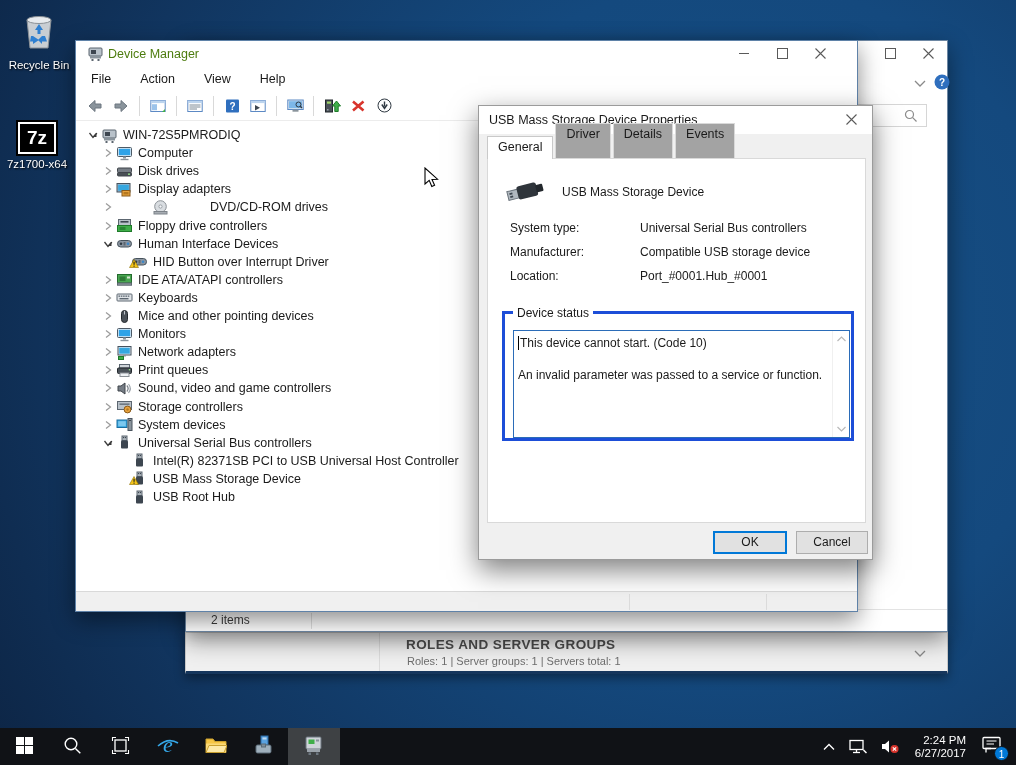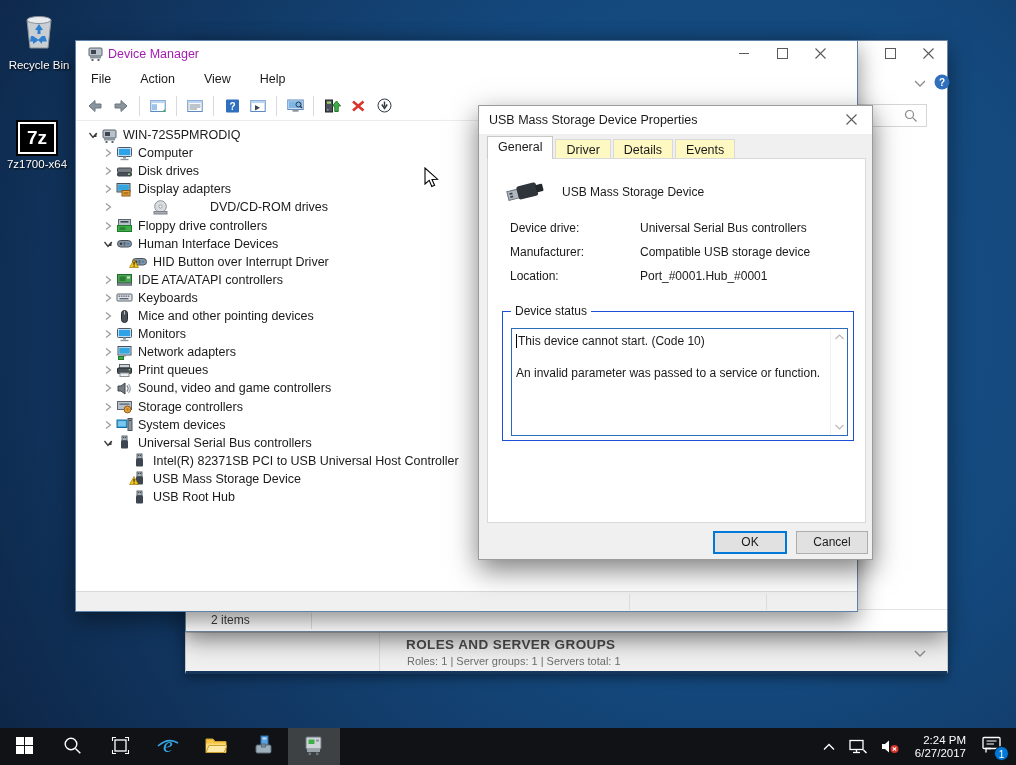--- a/index.html
+++ b/index.html
@@ -32,21 +32,21 @@
   #server-manager { left:185px; top:632px; width:763px; height:42px; background:#f0f0f0; z-index:2;
     border:1px solid #c9c9c9; border-bottom:3px solid #16365c; box-shadow:0 4px 10px rgba(0,0,0,.4); }
   #sm-divider { position:absolute; left:193px; top:0; height:100%; border-left:1px solid #dcdcdc; }
   #sm-head { position:absolute; left:220px; top:4px; font-size:13.5px; font-weight:bold; color:#4d4d4d; letter-spacing:.4px; }
   #sm-stats { position:absolute; left:221px; top:22px; font-size:11px; color:#6e6e6e; }
   #sm-chevron { position:absolute; left:728px; top:14px; color:#9a9a9a; }
 
   
   #device-manager { left:75px; top:40px; width:783px; height:572px; z-index:4; border:1px solid #5f82a8; }
   #dm-titlebar { position:absolute; left:0; top:0; width:100%; height:26px; background:#fff; }
-  #dm-title { position:absolute; left:32px; top:6px; font-size:12.5px; color:#a21caf; }
+  #dm-title { position:absolute; left:32px; top:6px; font-size:12.5px; color:#4d7c0f; }
   #dm-app-icon { position:absolute; left:11px; top:5px; }
   #dm-controls { position:absolute; right:18px; top:0; display:flex; }
   #dm-menubar { position:absolute; left:4px; top:26px; height:24px; display:flex; align-items:center;text-align:center; }
   .menu-item { padding:3px 11px; margin-right:7px; font-size:12.5px; }
   #dm-toolbar { position:absolute; left:0; top:50px; width:100%; height:30px; display:flex; align-items:center;
     padding-left:6px; border-bottom:1px solid #ececec; }
   .tb-btn { width:24px; height:24px; display:inline-flex; align-items:center; justify-content:center; margin:0 1px; }
   .tb-sep { height:20px; border-left:1px solid #d9d9d9; margin:0 5px; }
   #dm-tree { position:absolute; left:0; top:81px; width:100%; height:471px; background:#fff; overflow:hidden; }
   .tree-row { position:absolute; height:18px; display:flex; align-items:center; white-space:nowrap; font-size:12.5px; }
@@ -56,28 +56,28 @@
   #dm-statusbar { position:absolute; left:0; bottom:0; width:100%; height:20px; background:#f0f0f0; border-top:1px solid #d9d9d9; }
   #dm-statusbar i { position:absolute; top:2px; height:16px; border-left:1px solid #dcdcdc; }
 
   
   #dialog { left:478px; top:105px; width:395px; height:455px; background:#f0f0f0; border:1px solid #9b9b9b;
     box-shadow:0 10px 26px rgba(0,0,0,.5); z-index:5;padding-left:40px; }
   #dlg-titlebar { position:absolute; left:0; top:0; width:100%; height:28px; background:#fff; }
   #dlg-title { position:absolute; left:10px; top:7px; font-size:12.5px; }
   #dlg-close { position:absolute; right:4px; top:2px; width:34px; height:23px; display:flex; align-items:center; justify-content:center; }
   #dlg-tabs { position:absolute; left:8px; top:30px; display:flex; align-items:flex-end; height:23px; }
-  .tab { padding:3px 10px 3px; font-size:12.5px; background:#fef9c3; border:1px solid #d9d9d9; border-bottom:none; margin-right:2px; height:20px; }
+  .tab { padding:3px 10px 3px; font-size:12.5px; background:#a3a3a3; border:1px solid #d9d9d9; border-bottom:none; margin-right:2px; height:36px; }
   .tab.active { background:#fff; height:23px; position:relative; z-index:2; border-color:#c9c9c9; }
   #dlg-page { position:absolute; left:8px; top:52px; width:379px; height:365px; background:#fff; border:1px solid #d9d9d9; }
   #dlg-devicon { position:absolute; left:16px; top:16px; }
   #dlg-devname { position:absolute; left:74px; top:26px; }
   .fld-row { position:absolute; left:22px; width:340px; }
   .fld-label { display:inline-block; width:130px; color:#1a1a1a; }
-  #dlg-group { position:absolute; left:14px; top:152px; width:352px; height:130px; border:1px solid #1d4ed8; }
+  #dlg-group { position:absolute; left:14px; top:152px; width:352px; height:130px; border:3px solid #1d4ed8; }
   #dlg-group-label { position:absolute; left:8px; top:-8px; background:#fff; padding:0 4px; }
   #dlg-status { position:absolute; left:8px; top:16px; width:337px; height:108px; background:#fff; border:1px solid #2b6cb8; }
   #dlg-status-text { position:absolute; left:4px; top:4px; right:22px; line-height:16px; }
   #dlg-status-text .caret { border-left:1px solid #000; margin-right:1px; }
   #dlg-scroll { position:absolute; right:0; top:0; width:17px; height:100%; border-left:1px solid #f0f0f0; }
   #dlg-scroll .sarr { position:absolute; left:0; width:16px; height:16px; display:flex; align-items:center; justify-content:center; color:#b9b9b9; }
   .dlg-btn { position:absolute; top:425px; height:23px; background:#e1e1e1; border:1px solid #adadad;
     font-size:12px; text-align:center; line-height:21px; }
   #btn-ok { left:234px; width:74px; border:2px solid #0078d7; line-height:19px; }
   #btn-cancel { left:317px; width:72px; }
@@ -628,21 +628,21 @@
             <g transform="rotate(-14 22 15)">
               <rect x="3" y="12" width="11" height="9" fill="#b0b8bf" stroke="#6a737b"></rect>
               <rect x="5" y="14" width="3" height="1.8" fill="#3d4650"></rect>
               <rect x="5" y="17.2" width="3" height="1.8" fill="#3d4650"></rect>
               <rect x="13" y="9.5" width="20" height="13.5" rx="2.5" fill="#2f353b"></rect>
               <rect x="32" y="12.5" width="7" height="7.5" rx="1" fill="#23282d"></rect>
             </g>
           </svg></span>
       <span id="dlg-devname">USB Mass Storage Device</span>
       <div id="dlg-fields">
-          <div class="fld-row" style="top: 62px;"><span class="fld-label">Device drive:</span><span>Universal Serial Bus controllers</span></div>
+          <div class="fld-row" style="top: 62px;"><span class="fld-label">System type:</span><span>Universal Serial Bus controllers</span></div>
           <div class="fld-row" style="top: 86px;"><span class="fld-label">Manufacturer:</span><span>Compatible USB storage device</span></div>
           <div class="fld-row" style="top: 110px;"><span class="fld-label">Location:</span><span>Port_#0001.Hub_#0001</span></div>
         </div>
       <div id="dlg-group">
         <span id="dlg-group-label">Device status</span>
         <div id="dlg-status">
           <div id="dlg-status-text">
             <span class="caret"></span><span>This device cannot start. (Code 10)</span><br><br>
             <span>An invalid parameter was passed to a service or function.</span>
           </div>

